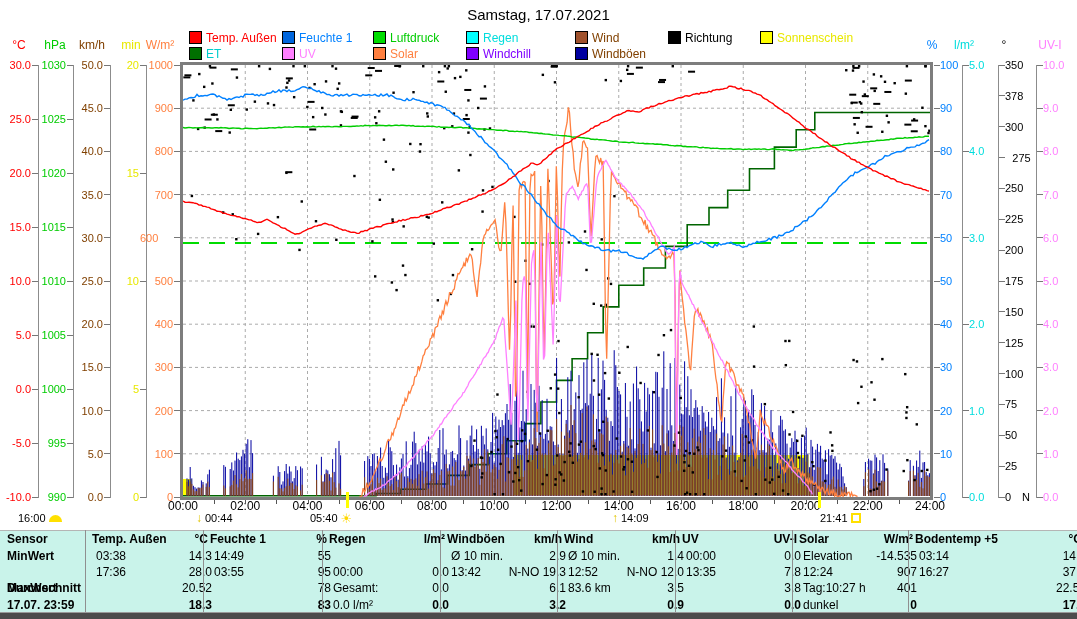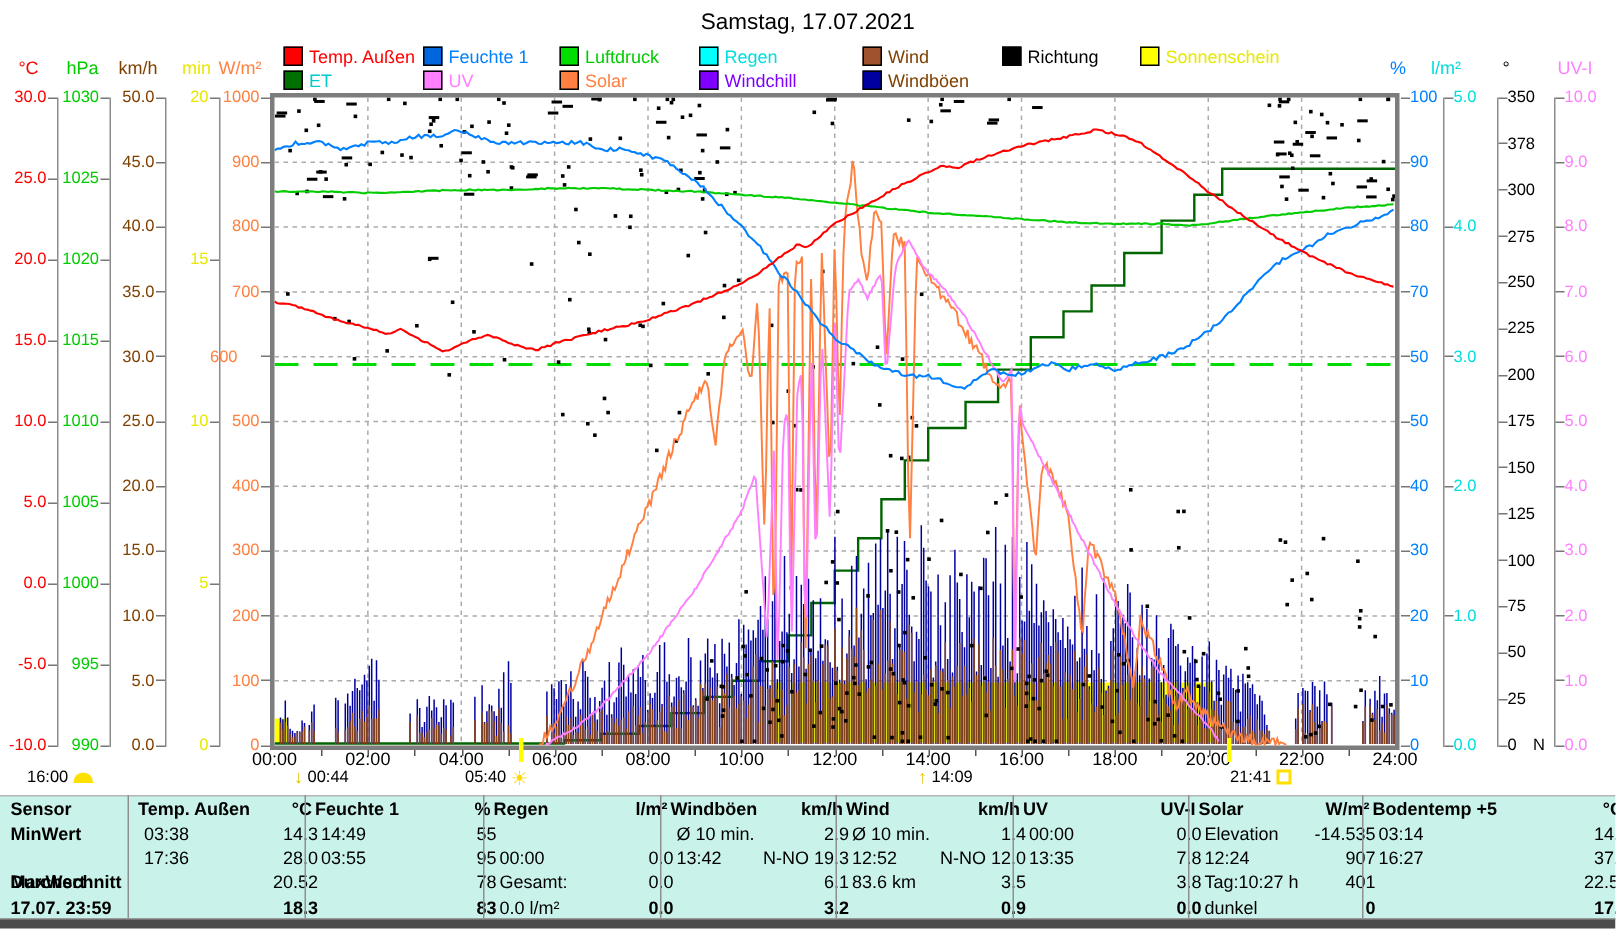--- a/index.html
+++ b/index.html
@@ -224,21 +224,21 @@
     <div class="alabel abs" style="position: absolute; left: 969px; width: 33px; text-align: left; top: 491px; color: rgb(0, 221, 221);">0.0</div>
     <div class="unit abs" style="position: absolute; left: 997px; width: 14px; color: rgb(0, 0, 0);">°</div>
     <div class="axis-line abs" style="position: absolute; left: 998px;"></div>
     <div class="tick abs" style="position: absolute; left: 999px; width: 6px; top: 64.5px;"></div>
     <div class="alabel abs" style="position: absolute; left: 1005px; width: 33px; text-align: left; top: 59px; color: rgb(0, 0, 0);">350</div>
     <div class="tick abs" style="position: absolute; left: 999px; width: 6px; top: 95.3571px;"></div>
     <div class="alabel abs" style="position: absolute; left: 1005px; width: 33px; text-align: left; top: 89.8571px; color: rgb(0, 0, 0);">378</div>
     <div class="tick abs" style="position: absolute; left: 999px; width: 6px; top: 126.214px;"></div>
     <div class="alabel abs" style="position: absolute; left: 1005px; width: 33px; text-align: left; top: 120.714px; color: rgb(0, 0, 0);">300</div>
     <div class="tick abs" style="position: absolute; left: 999px; width: 6px; top: 157.071px;"></div>
-    <div class="alabel abs" style="position: absolute; left: 1005px; width: 33px; text-align: left; top: 151.571px; color: rgb(0, 0, 0);">275</div>
+    <div class="alabel abs" style="position: absolute; left: 1005px; width: 33px; text-align: center; top: 151.571px; color: rgb(0, 0, 0);">275</div>
     <div class="tick abs" style="position: absolute; left: 999px; width: 6px; top: 187.929px;"></div>
     <div class="alabel abs" style="position: absolute; left: 1005px; width: 33px; text-align: left; top: 182.429px; color: rgb(0, 0, 0);">250</div>
     <div class="tick abs" style="position: absolute; left: 999px; width: 6px; top: 218.786px;"></div>
     <div class="alabel abs" style="position: absolute; left: 1005px; width: 33px; text-align: left; top: 213.286px; color: rgb(0, 0, 0);">225</div>
     <div class="tick abs" style="position: absolute; left: 999px; width: 6px; top: 249.643px;"></div>
     <div class="alabel abs" style="position: absolute; left: 1005px; width: 33px; text-align: left; top: 244.143px; color: rgb(0, 0, 0);">200</div>
     <div class="tick abs" style="position: absolute; left: 999px; width: 6px; top: 280.5px;"></div>
     <div class="alabel abs" style="position: absolute; left: 1005px; width: 33px; text-align: left; top: 275px; color: rgb(0, 0, 0);">175</div>
     <div class="tick abs" style="position: absolute; left: 999px; width: 6px; top: 311.357px;"></div>
     <div class="alabel abs" style="position: absolute; left: 1005px; width: 33px; text-align: left; top: 305.857px; color: rgb(0, 0, 0);">150</div>

